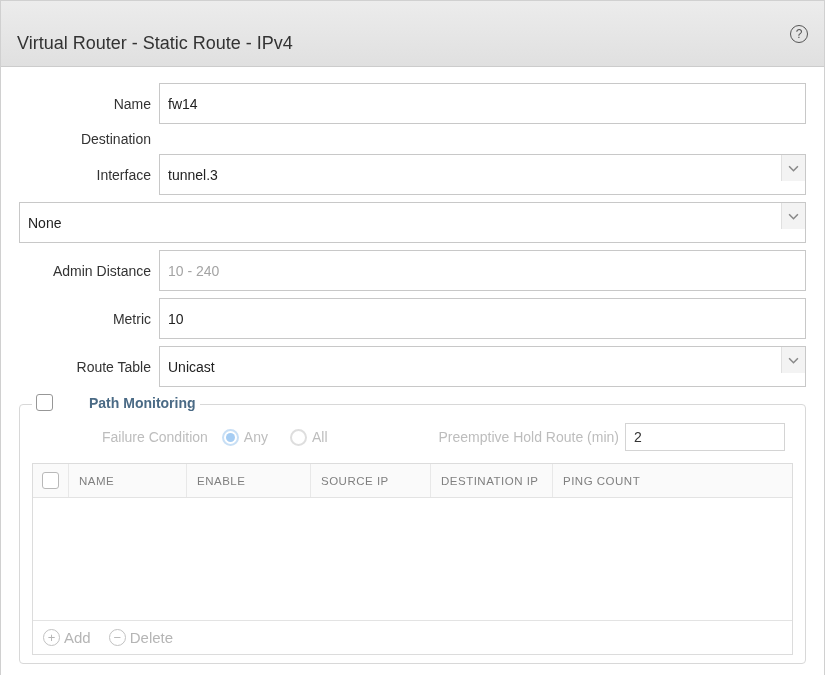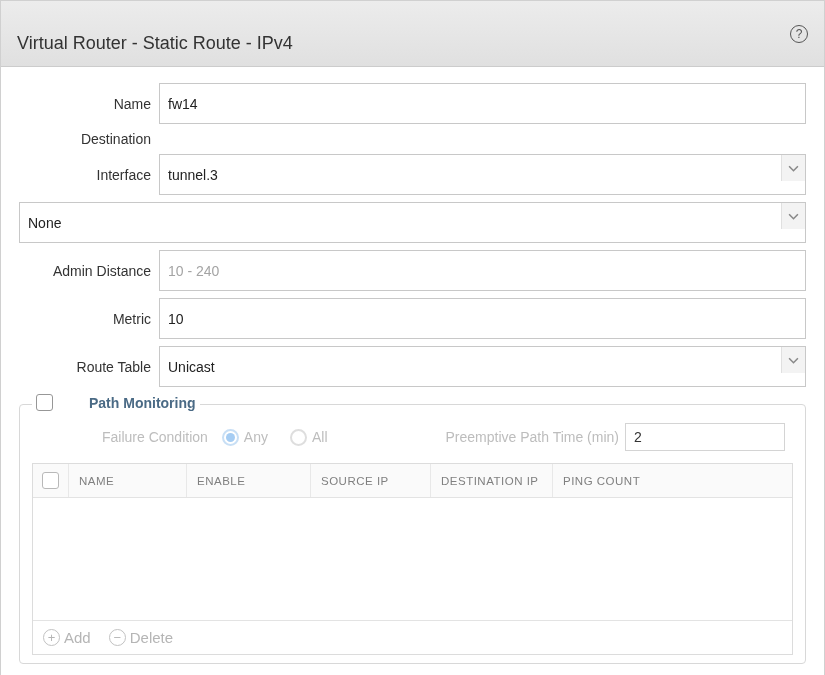--- a/index.html
+++ b/index.html
@@ -346,21 +346,21 @@
         <span class="radio-outer">
             <span class="radio-inner"></span>
           </span>
         <span>Any</span>
       </span>
       <span class="radio">
         <span class="radio-outer dim"></span>
         <span>All</span>
       </span>
       <div class="pm-hold">
-        <span class="lbl2">Preemptive Path Time (min)</span>
+        <span class="lbl2">Preemptive Hold Route (min)</span>
         <input type="text" value="2" style="">
       </div>
     </div>
 
     <div class="grid">
       <div class="grid-header">
         <div class="gh col-ck">
           <span class="checkbox" style="margin:0;border-color:#b8b8b8"></span>
         </div>
         <div class="gh col-name">Name</div>

